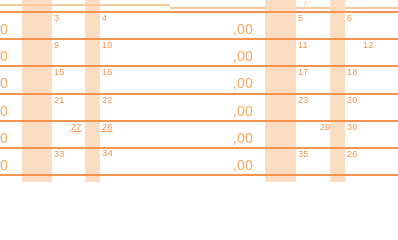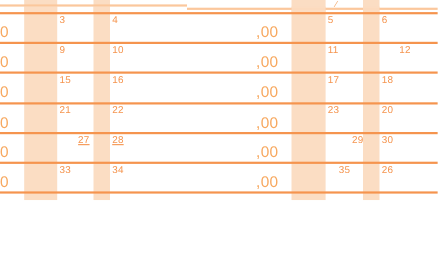--- a/index.html
+++ b/index.html
@@ -163,19 +163,19 @@
     <span class="daynum" style="left:71px;text-decoration:underline;">27</span>
     <span class="daynum" style="left:102px;text-decoration:underline;">28</span>
     <span class="amount mid" style="left:222px;width:42px;">,00</span>
     <span class="daynum" style="left:298px;margin-left:22px;">29</span>
     <span class="daynum" style="left:347px;">30</span>
   </div>
 
   <div class="row" style="top:148px;">
     <span class="amount left">00</span>
     <span class="daynum" style="left:54px;">33</span>
-    <span class="daynum" style="left:102px;">34</span>
+    <span class="daynum" style="left:102px;font-family:Liberation Mono, monospace;">34</span>
     <span class="amount mid" style="left:222px;width:42px;">,00</span>
-    <span class="daynum" style="left:308px;">35</span>
+    <span class="daynum" style="left:298px;">35</span>
     <span class="daynum" style="left:347px;">26</span>
   </div>
 
 </div>
 
 </body></html>

